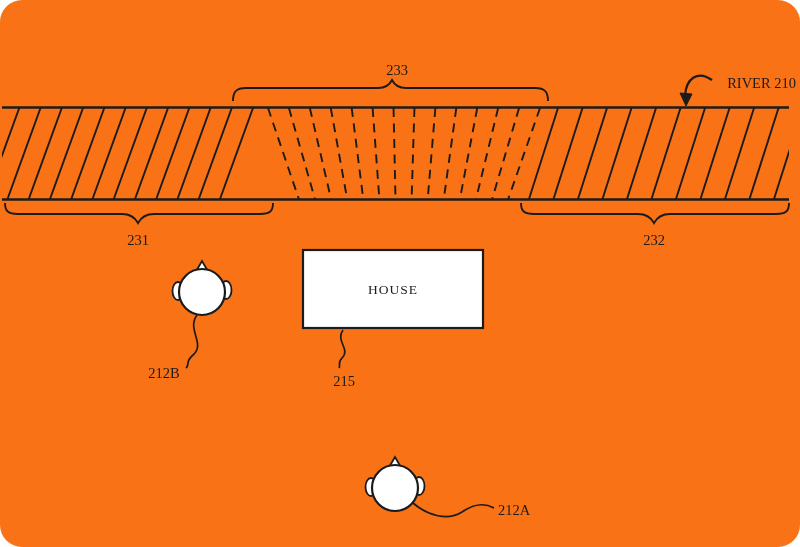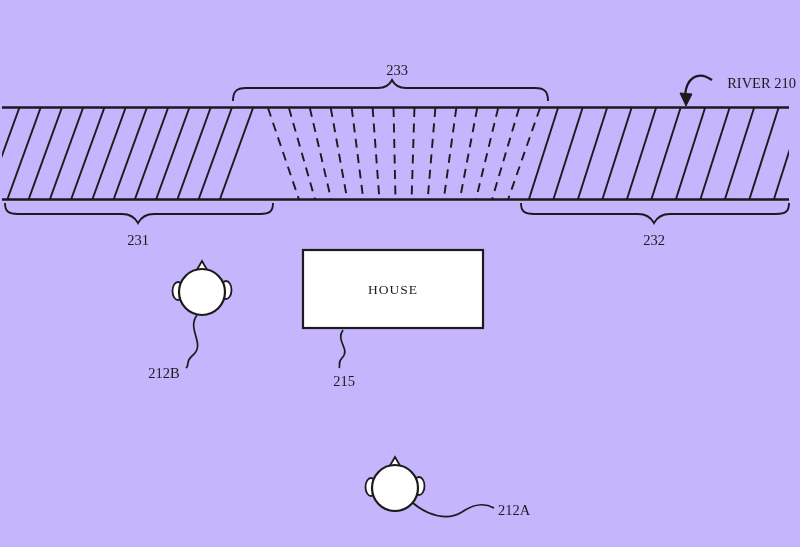--- a/index.html
+++ b/index.html
@@ -1,17 +1,17 @@
 <!DOCTYPE html>
 <html><head>
 <meta charset="utf-8">
 <style>
   html,body{margin:0;padding:0;background:#ffffff;}
-  #stage{position:relative;width:800px;height:547px;background:#c4b5fd;overflow:hidden;
-         font-family:"Liberation Serif", serif;}
+  #stage{position:relative;width:800px;height:547px;background:#f97316;overflow:hidden;
+         font-family:"Liberation Serif", serif;border-radius:22px;}
   svg{display:block;}
   text{font-family:"Liberation Serif", serif; fill:#1b1b1b;}
   .ref{font-size:14.5px;}
   .house-t{font-size:13.5px;letter-spacing:1px;}
 </style>
 </head>
 <body>
 
 <div id="stage">
 <svg width="800" height="547" viewBox="0 0 800 547">

